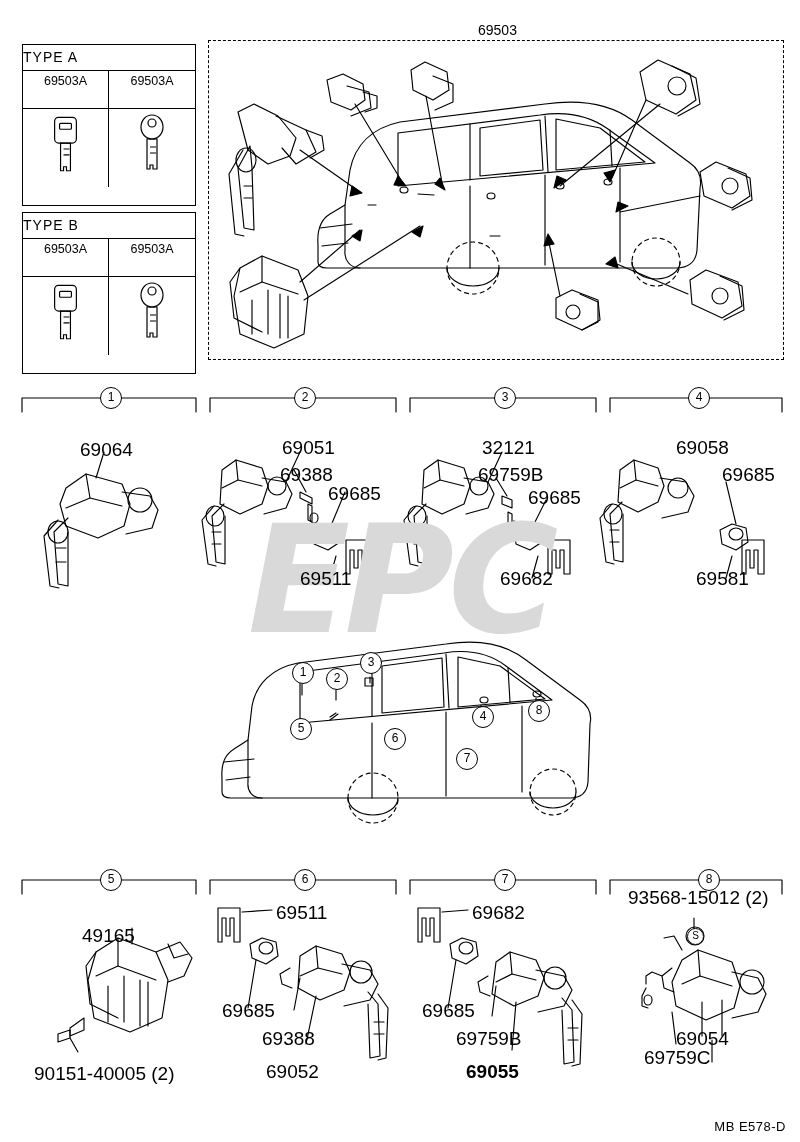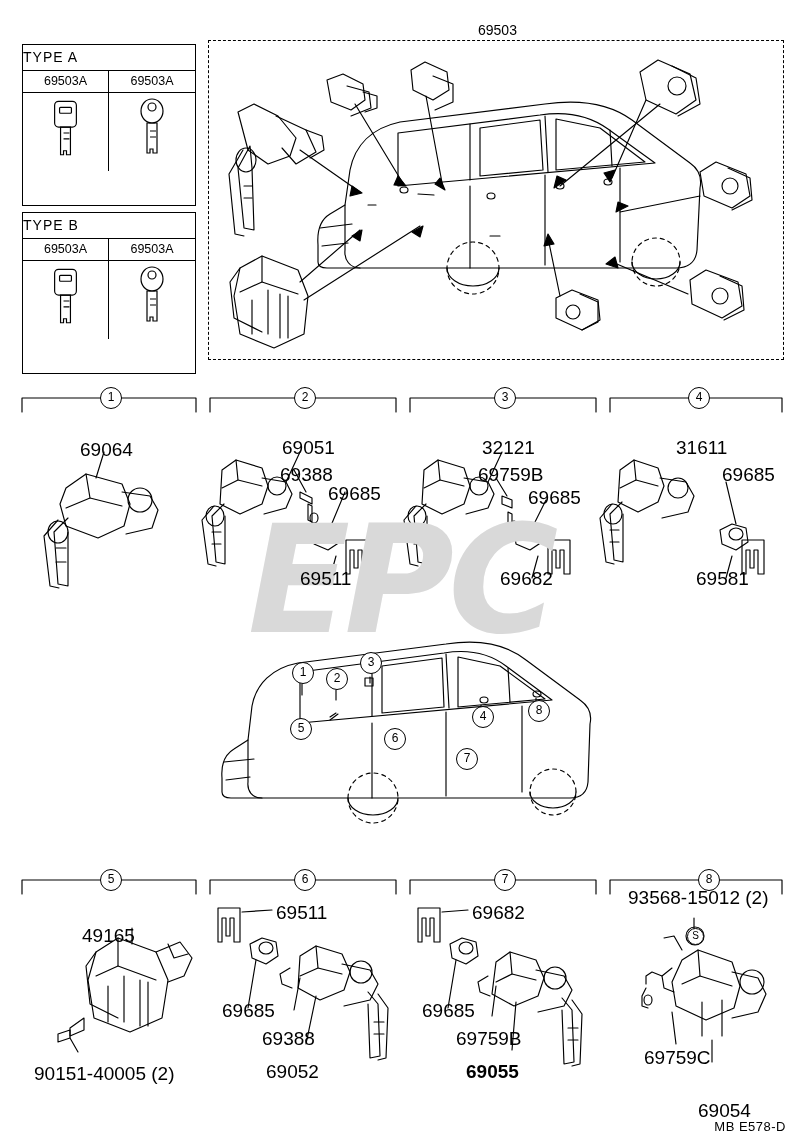--- a/index.html
+++ b/index.html
@@ -64,21 +64,21 @@
   }
   .tbl .row2{display:flex;}
   .tbl .cell{
     width:50%;
     box-sizing:border-box;
     text-align:center;
   }
   .tbl .cell.first{border-right:1.4px solid #000;}
   .tbl .cell .cap{
     font-size:12.5px;
-    padding:3px 0 4px 0;
+    padding:3px 0 20px 0;
     border-bottom:1.4px solid #000;
   }
   .tbl .cell .art{height:78px;position:relative;}
   .dashbox{
     position:absolute;
     border:1.6px dashed #000;
     z-index:2;
   }
   .footer{
     position:absolute;
@@ -464,38 +464,38 @@
   <div class="lbl" style="left:282px;top:437px;">69051</div>
   <div class="lbl" style="left:280px;top:464px;">69388</div>
   <div class="lbl" style="left:328px;top:483px;">69685</div>
   <div class="lbl" style="left:300px;top:568px;">69511</div>
 
   <div class="lbl" style="left:482px;top:437px;">32121</div>
   <div class="lbl" style="left:478px;top:464px;">69759B</div>
   <div class="lbl" style="left:528px;top:487px;">69685</div>
   <div class="lbl" style="left:500px;top:568px;">69682</div>
 
-  <div class="lbl" style="left:676px;top:437px;">31611</div>
+  <div class="lbl" style="left:676px;top:437px;">69058</div>
   <div class="lbl" style="left:722px;top:464px;">69685</div>
   <div class="lbl" style="left:696px;top:568px;">69581</div>
 
   <div class="lbl" style="left:82px;top:925px;">49165</div>
   <div class="lbl" style="left:34px;top:1055px;margin-top:8px;">90151-40005 (2)</div>
 
   <div class="lbl" style="left:276px;top:902px;">69511</div>
   <div class="lbl" style="left:222px;top:1000px;">69685</div>
   <div class="lbl" style="left:262px;top:1028px;">69388</div>
   <div class="lbl" style="left:266px;top:1061px;">69052</div>
 
   <div class="lbl" style="left:472px;top:902px;">69682</div>
   <div class="lbl" style="left:422px;top:1000px;">69685</div>
   <div class="lbl" style="left:456px;top:1028px;">69759B</div>
   <div class="lbl" style="left:466px;top:1061px;font-weight:bold;">69055</div>
 
   <div class="lbl" style="left:628px;top:887px;">93568-15012 (2)</div>
   <div class="lbl" style="left:644px;top:1047px;">69759C</div>
-  <div class="lbl" style="left:676px;top:1100px;margin-left:22px;">69054</div>
+  <div class="lbl" style="left:676px;top:1028px;">69054</div>
 
   <div class="circnum small" style="left:687px;top:928px;font-size:10px;">S</div>
 
   <div class="footer">MB E578-D</div>
 
 </div>
 
 </body></html>

